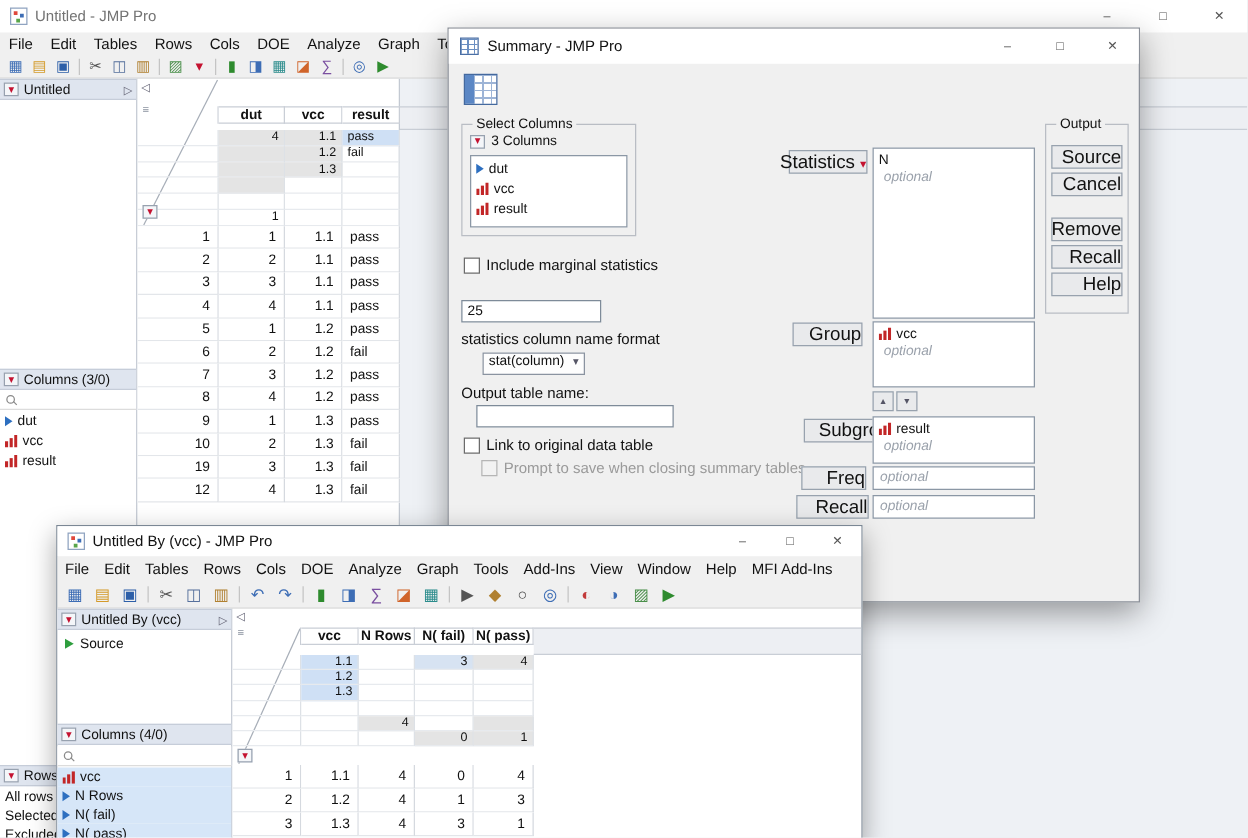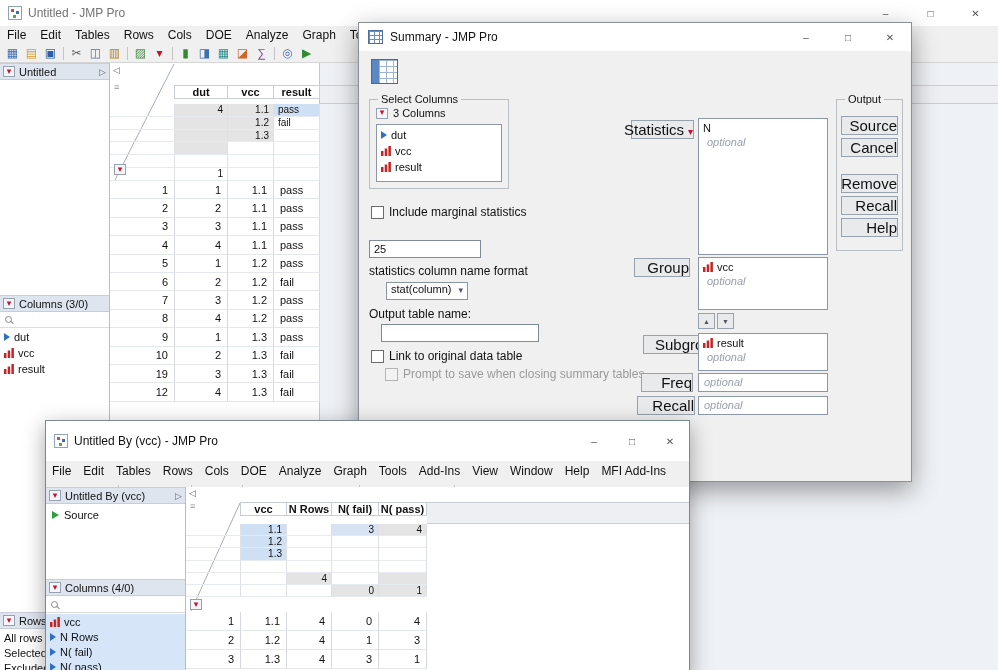--- a/index.html
+++ b/index.html
@@ -96,21 +96,21 @@
 .lbox-line{font-size:11px;padding:3px 4px 0 4px;display:flex;align-items:center;gap:4px}
 .opt{font-style:italic;color:#9aa1ab;font-size:11px;padding:2px 4px 0 8px}
 .opt-solo{font-style:italic;color:#9aa1ab;font-size:11px;padding:2px 5px}
 .udbtn{position:absolute;width:17px;height:16px;display:flex;align-items:center;justify-content:center;background:#e9eaec;border:1px solid #98a2ae}
 .udbtn.up::after{content:"▲";font-size:7px;color:#556}
 .udbtn.down::after{content:"▼";font-size:7px;color:#556}
 .abtn{position:absolute;left:4px;width:57px;height:19px}
 
 
 .bywin{position:absolute;left:45px;top:420px;width:645px;height:258px;background:#fff;border:1px solid #7b8794;box-shadow:0 6px 20px rgba(0,0,0,.35);z-index:10}
-.bywin .tbar{height:40px}
+.bywin .tbar{height:24px}
 .bywin .menubar{height:19px}
 .bywin .menu-item{padding:0 6px}
 .bywin .toolbar{height:23px}
 .bywin .tbi{width:22px;height:19px;font-size:13px}
 .by-side{position:absolute;left:0;top:66px;width:140px;bottom:0;background:#fff;border-right:1px solid #b6bdc9}
 .grid-by{position:absolute;left:140px;top:66px;right:0;bottom:0;background:#fff;overflow:hidden}
 .src-item{position:absolute;left:0;width:100%;height:15px;display:flex;align-items:center;gap:5px;padding:0 6px;font-size:11px}
 </style>
 </head>
 <body>

